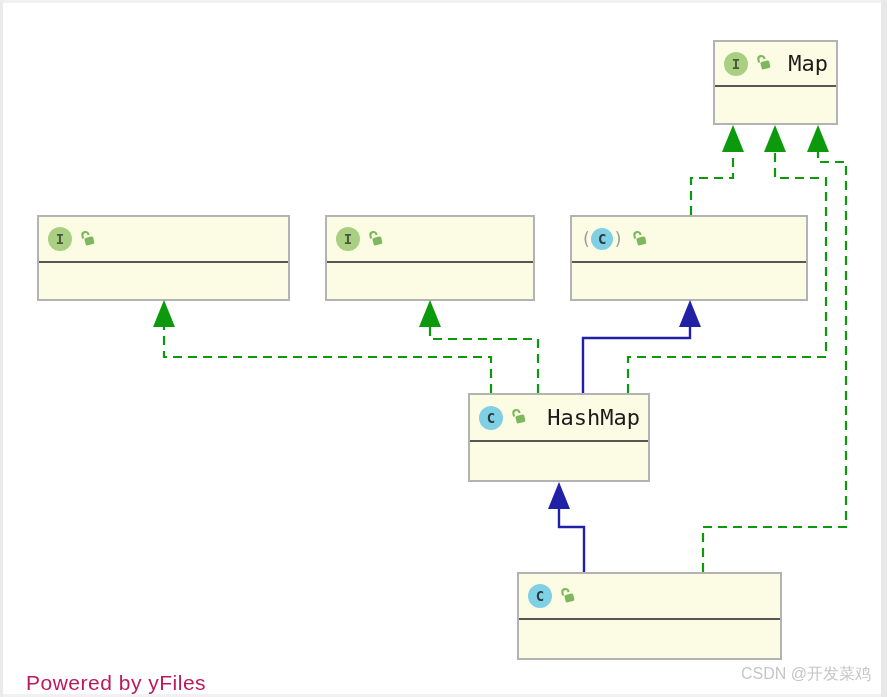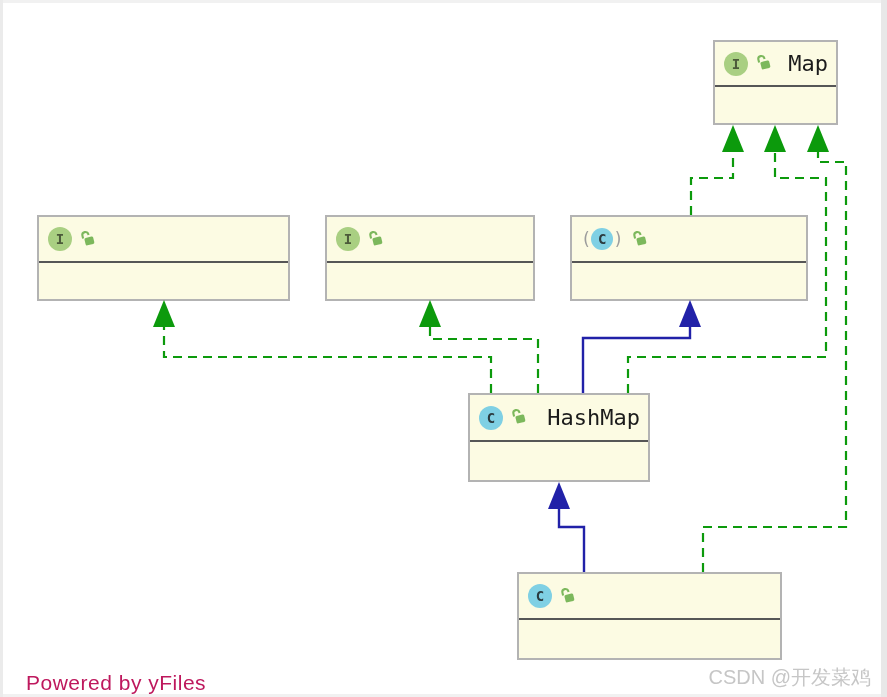--- a/index.html
+++ b/index.html
@@ -39,21 +39,21 @@
   .paren{color:#9d9d9d;font-size:17px;font-family:"DejaVu Sans Mono",monospace;flex:0 0 auto;}
   .lock{margin-left:6px;flex:0 0 auto;}
 
   #edges{position:absolute;left:0;top:0;z-index:3;pointer-events:none;}
 
   .powered{
     position:absolute;left:26px;top:657px;font-size:21px;color:#be185d;
     letter-spacing:0.5px;z-index:4;margin-top:14px;
   }
   .csdn{
-    position:absolute;right:16px;top:664px;font-size:20px;color:#c6c6c6;z-index:11;
+    position:absolute;right:16px;top:664px;font-size:16px;color:#c6c6c6;z-index:11;
   }
 </style>
 </head>
 <body>
 
 <div id="canvas">
 
   <svg id="edges" width="887" height="697">
 
     <g>

